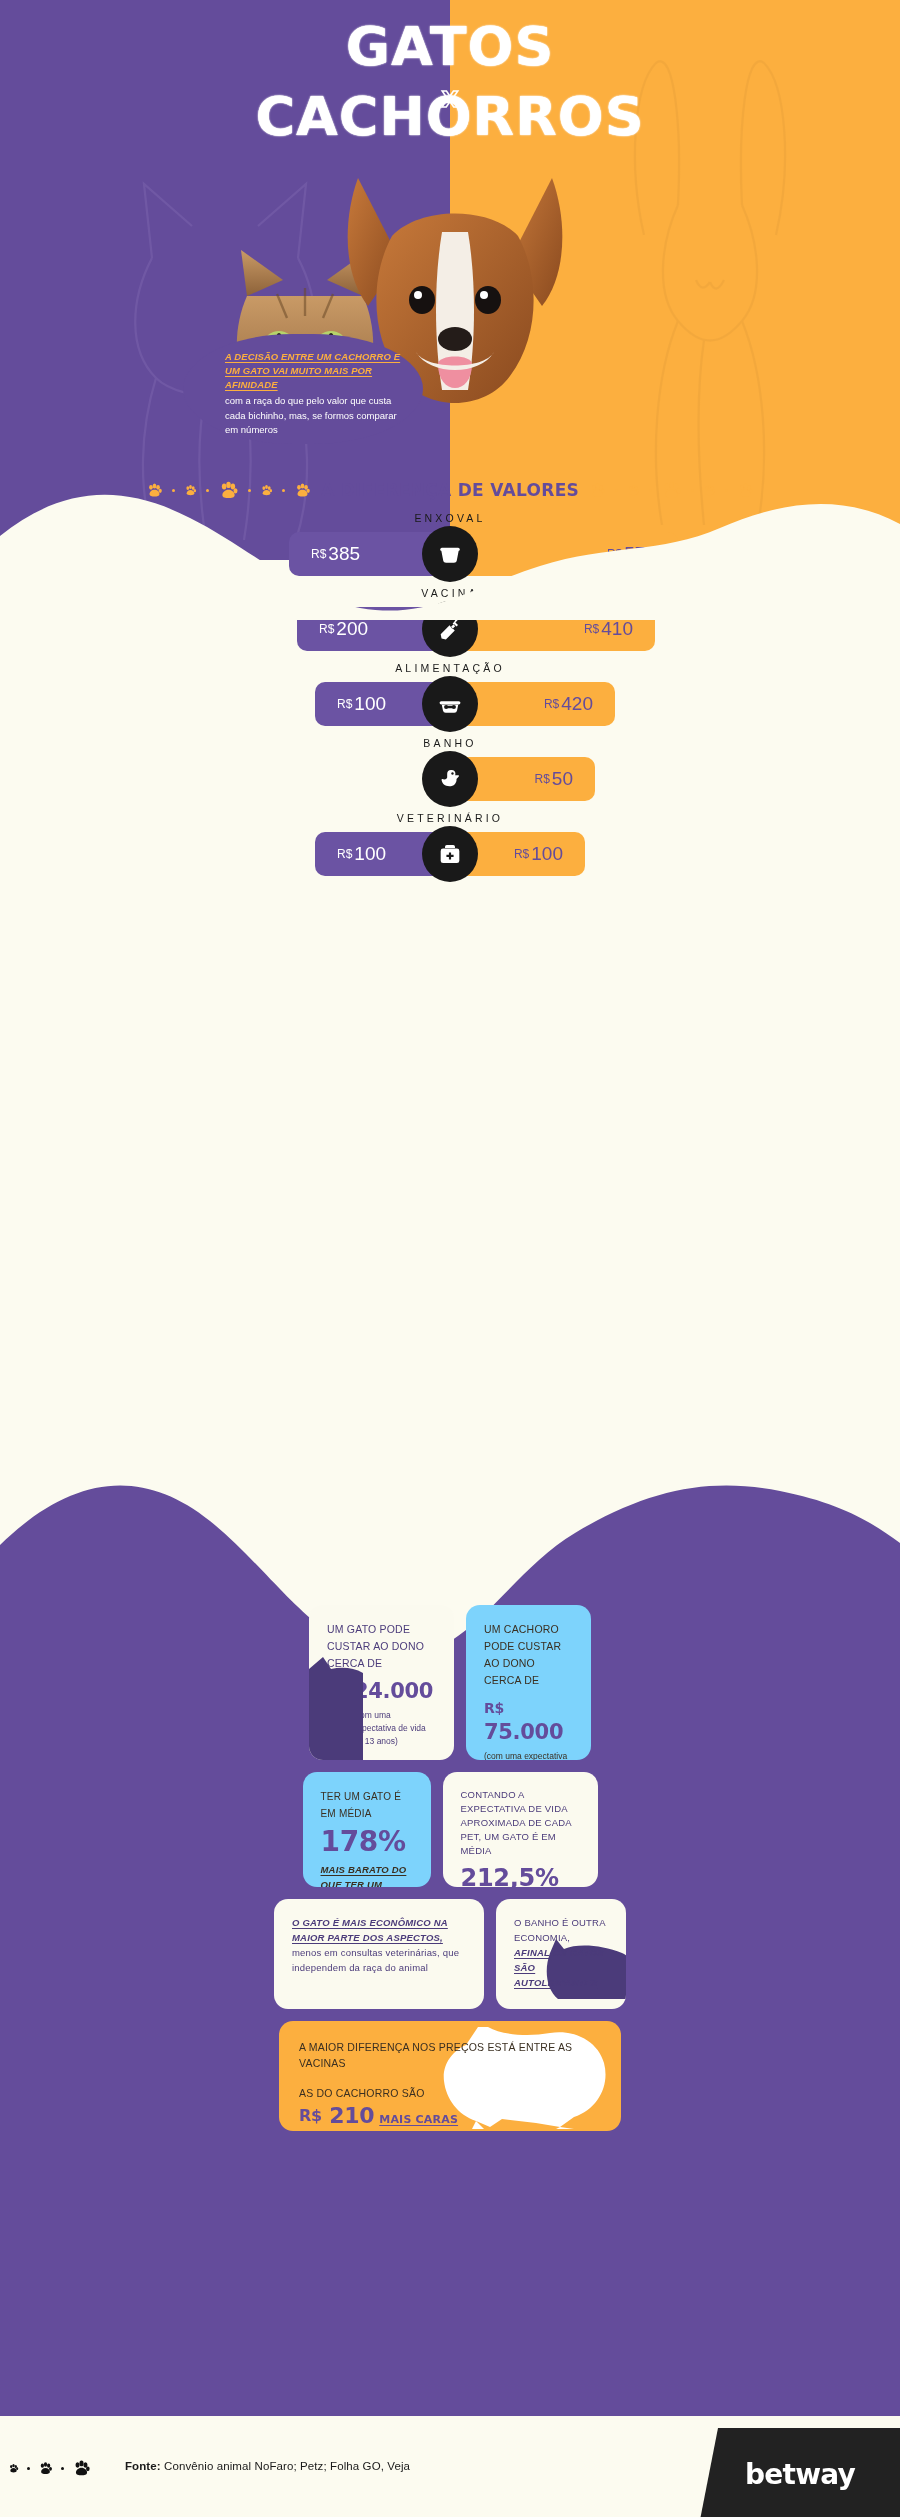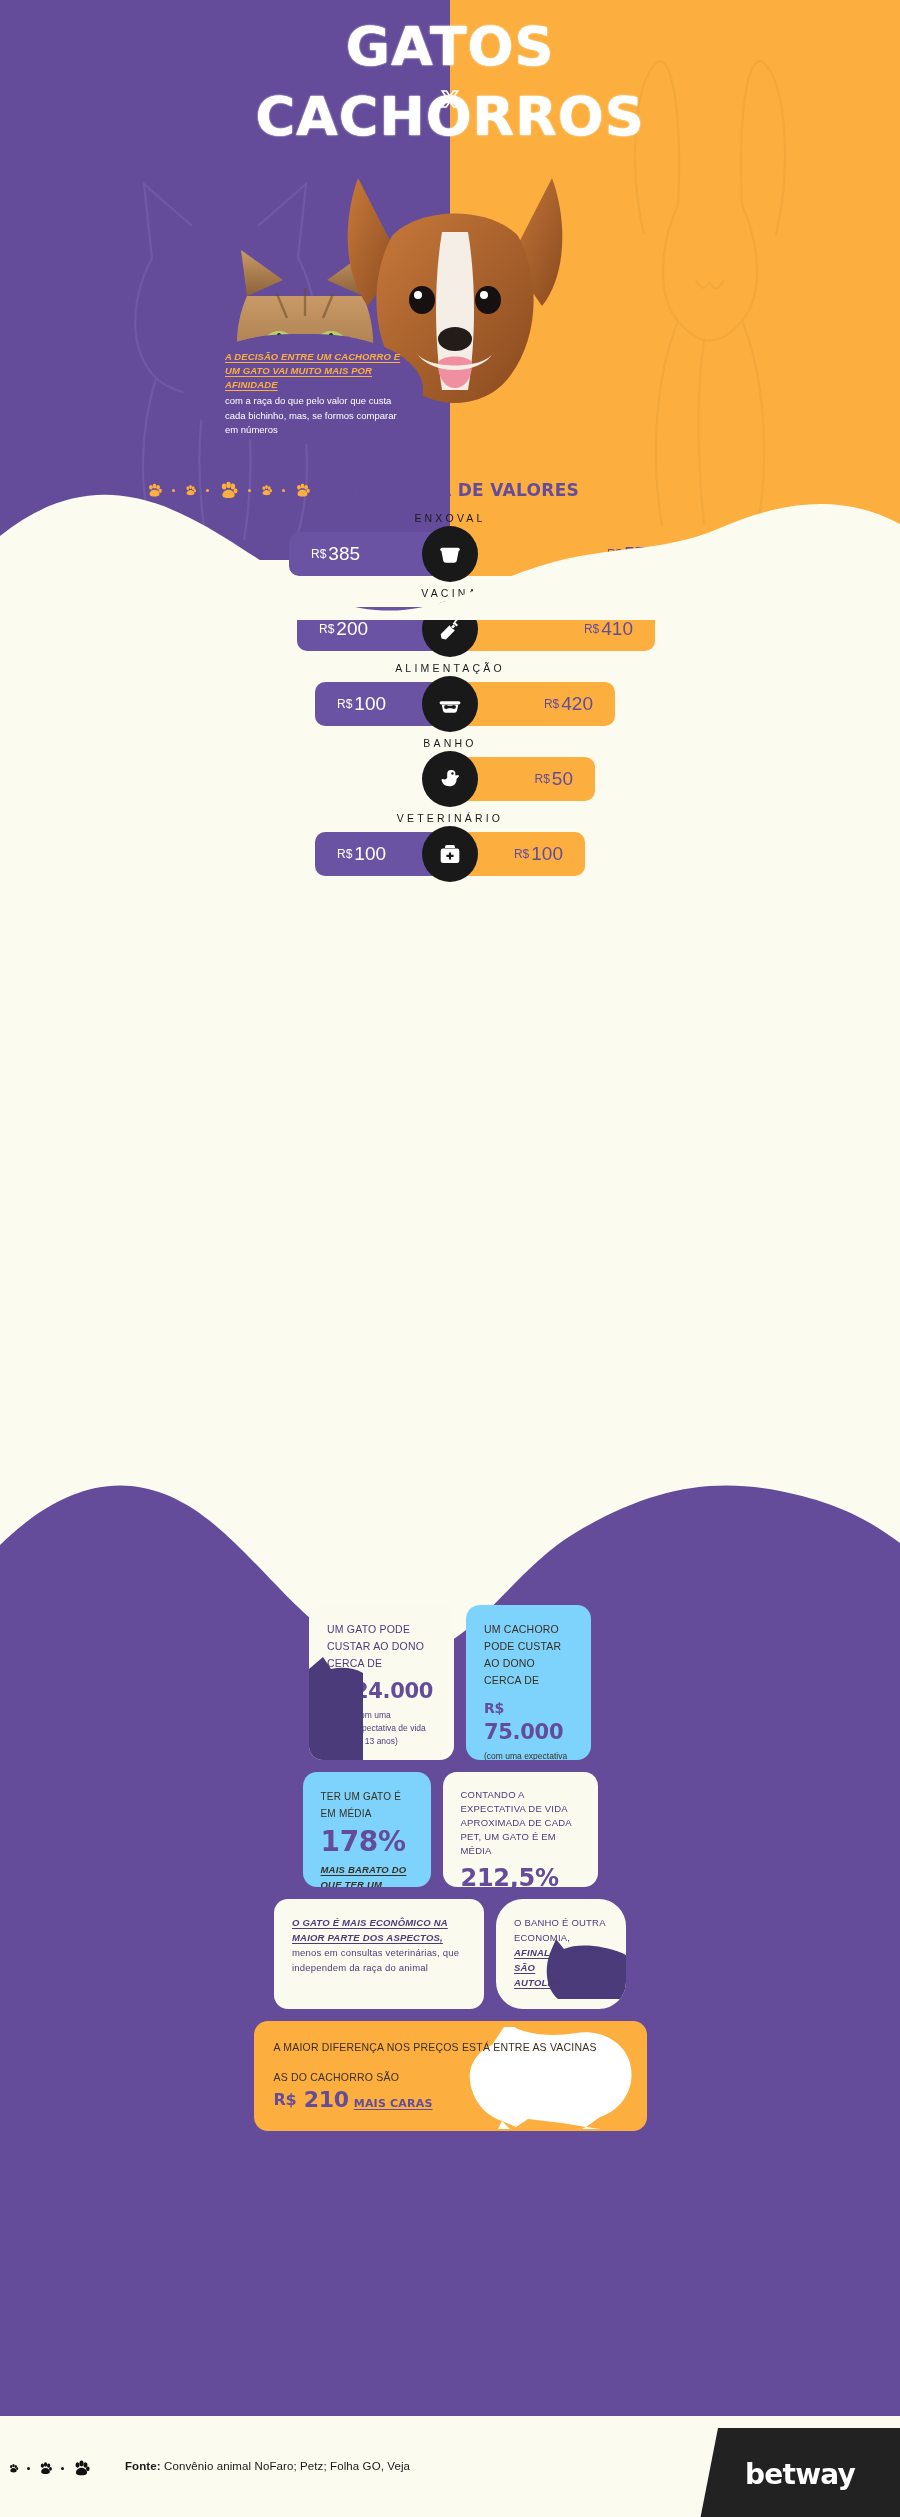--- a/index.html
+++ b/index.html
@@ -703,33 +703,33 @@
       </div>
     </div>
 
     <div class="card-row" style="align-items:flex-start;">
       <div class="card cream" style="width:210px;height:110px;">
         <div class="card-sub" style="font-size:9.5px;line-height:15px;">
           <span class="em-under purple">O GATO É MAIS ECONÔMICO NA MAIOR PARTE DOS ASPECTOS,</span><span> menos em consultas veterinárias, que independem da raça do animal</span>
         </div>
       </div>
 
-      <div class="card cream" style="width:130px;height:110px;border-radius:27px;">
+      <div class="card cream" style="width:130px;height:110px;">
         <svg class="card-silhouette" style="right:-18px;bottom:4px;width:100px;height:66px;" viewBox="0 0 100 66">
           <path d="M20 10 L12 0 L6 14 C0 30 2 50 14 60 L96 60 C100 44 96 22 78 14 C58 6 34 4 20 10 Z" fill="#4b3b7a"></path>
         </svg>
         <div class="card-sub" style="font-size:9.5px;line-height:15px;position:relative;z-index:2;">
           <span>O BANHO É OUTRA ECONOMIA,</span><br>
           <span class="em-under purple">AFINAL OS GATOS SÃO AUTOLIMPANTES</span>
         </div>
       </div>
     </div>
 
     <div class="card-row">
-      <div class="wide-card" style="width:393px;height:110px;">
+      <div class="wide-card" style="width:342px;height:110px;">
         <svg class="card-silhouette" style="right:4px;top:2px;width:185px;height:106px;" viewBox="0 0 185 106">
           <path d="M46 4 L34 22 C20 28 10 42 12 58 C14 76 26 92 44 98 L58 104 L70 96 L104 100 L128 104 L142 94 C166 86 178 62 172 40 C166 18 142 6 118 10 C96 14 70 12 56 4 Z" fill="#ffffff"></path>
           <path d="M44 98 L40 106 L52 106 Z" fill="#ffffff"></path>
           <path d="M128 104 L124 106 L142 106 Z" fill="#ffffff"></path>
         </svg>
         <div class="wide-line" style="position:relative;z-index:2;">A MAIOR DIFERENÇA NOS PREÇOS ESTÁ ENTRE AS VACINAS</div>
         <div class="wide-line" style="margin-top:14px;position:relative;z-index:2;">AS DO CACHORRO SÃO</div>
         <div class="wide-big" style="position:relative;z-index:2;">
           <span class="cur">R$</span> <span>210</span><span class="tail">MAIS CARAS</span>
         </div>

